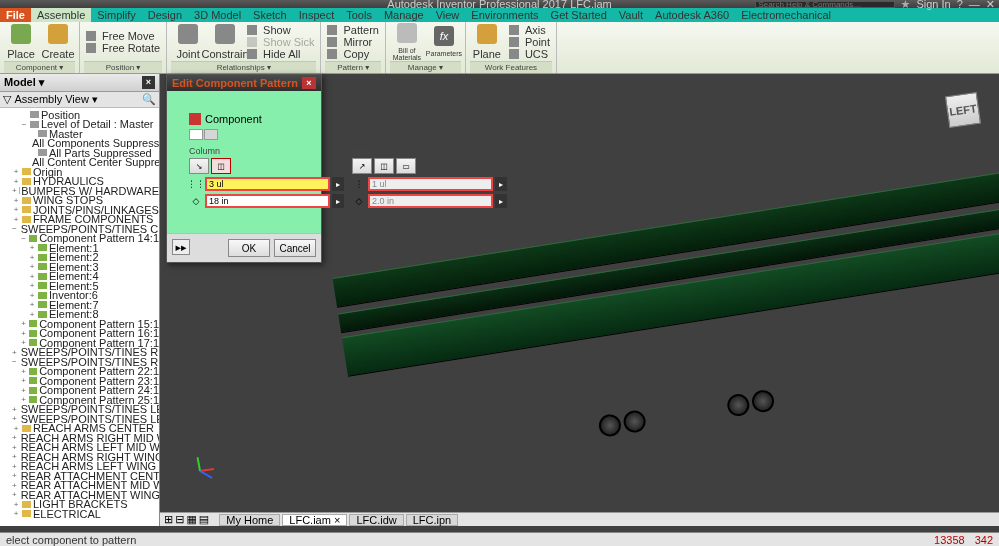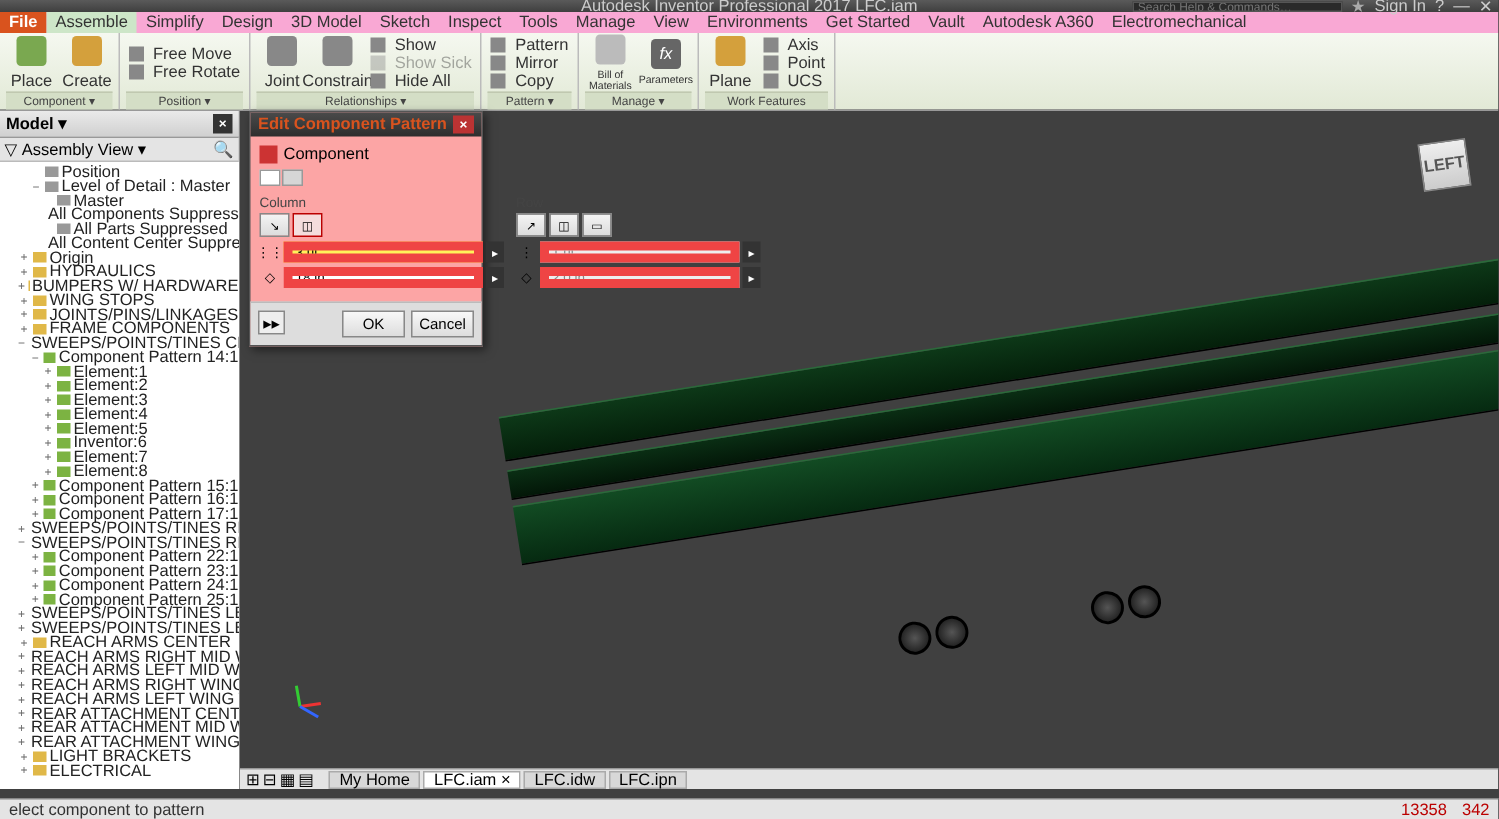--- a/index.html
+++ b/index.html
@@ -6,21 +6,21 @@
 body { width: 999px; height: 546px; background: #404040; overflow: hidden; position: relative; }
 
 
 .titlebar { height: 8px; background: linear-gradient(#5a5a5a,#3f3f3f); display:flex; align-items:center; color:#ccc; font-size:9px; padding:0 4px; position:relative; }
 .titlebar .center { position:absolute; left:50%; transform:translateX(-50%); white-space:nowrap; }
 .titlebar .right { margin-left:auto; display:flex; gap:6px; align-items:center; }
 .search-help { background:#2a2a2a; border:1px solid #555; color:#888; width:140px; height:7px; font-size:8px; padding:0 3px; }
 .star-icon { color:#aaa; }
 
 
-.menubar { height: 14px; background:#f9a8d4; display:flex; align-items:flex-end; font-size:9px; color:#333; }
+.menubar { height: 14px; background:#14b8a6; display:flex; align-items:flex-end; font-size:9px; color:#333; }
 .menubar .tab { padding:1px 6px; display:flex; align-items:center; cursor:pointer; }
 .menubar .tab.file { background:#d9531e; color:#fff; font-weight:bold; }
 .menubar .tab.active { background:#cde6c8; }
 
 
 .ribbon { height: 52px; background: linear-gradient(#f5f8f0,#e2e9d6); display:flex; border-bottom:1px solid #999; }
 .ribbon-group { border-right:1px solid #bbb; padding:0 4px; display:flex; flex-direction:column; }
 .ribbon-group .main { flex:1; display:flex; align-items:center; gap:3px; }
 .ribbon-group .label { height:12px; background:#d4dec6; text-align:center; font-size:8px; color:#444; border-top:1px solid #c0c8b0; display:flex; align-items:center; justify-content:center; }
 .big-btn { display:flex; flex-direction:column; align-items:center; justify-content:center; width:34px; height:38px; font-size:8px; color:#333; cursor:pointer; }
@@ -62,37 +62,37 @@
 .wheel { position:absolute; width:22px; height:22px; border-radius:50%; background:radial-gradient(#555,#111); border:2px solid #000; bottom:-10px; }
 .toolbar-bottom { position:absolute; left:0; bottom:0; right:0; height:14px; background:#e4e4e4; border-top:1px solid #999; display:flex; align-items:center; gap:2px; padding:0 4px; font-size:9px;}
 .doc-tab { padding:0 6px; height:12px; display:flex; align-items:center; background:#d8d8d8; border:1px solid #aaa; cursor:pointer;}
 .doc-tab.active { background:#fff; }
 
 
 .statusbar { position:absolute; left:0; right:0; bottom:0; height:14px; background:#e4e4e4; border-top:1px solid #888; display:flex; align-items:center; padding:0 6px; font-size:9px; color:#333;}
 .statusbar .right { margin-left:auto; display:flex; gap:10px; color:#b00;}
 
 
-.dialog { position:absolute; top:74px; left:166px; width:156px; background:#fca5a5; border:1px solid #555; box-shadow:2px 2px 6px rgba(0,0,0,.5); }
+.dialog { position:absolute; top:74px; left:166px; width:156px; background:#86efac; border:1px solid #555; box-shadow:2px 2px 6px rgba(0,0,0,.5); }
 .dlg-title { background:linear-gradient(#4a4a4a,#2e2e2e); color:#d9531e; font-weight:bold; padding:2px 5px; display:flex; align-items:center; font-size:10px;}
 .dlg-title .x { margin-left:auto; width:14px; height:12px; background:#b33; color:#fff; text-align:center; line-height:12px; cursor:pointer; font-size:9px;}
-.dlg-body { padding:6px; }
+.dlg-body { padding:22px; }
 .dlg-sec-title { display:flex; align-items:center; gap:4px; font-size:10px; margin-bottom:3px;}
 .dlg-tabs { display:flex; gap:1px; margin:4px 0 6px;}
 .dlg-tabs .dt { width:14px; height:11px; background:#d6d6d6; border:1px solid #999; cursor:pointer;}
 .dlg-tabs .dt.active { background:#fff;}
 .dlg-cols { display:flex; gap:8px;}
 .dlg-col { flex:1; }
 .dlg-col-hdr { font-size:9px; color:#444; margin-bottom:2px;}
 .btnrow { display:flex; gap:2px; margin-bottom:3px;}
 .sqbtn { width:20px; height:16px; background:linear-gradient(#f4f4f4,#dcdcdc); border:1px solid #888; cursor:pointer; display:flex; align-items:center; justify-content:center; font-size:8px;}
 .sqbtn.red { border-color:#b00; background:#f4dddd;}
 .field-row { display:flex; align-items:center; gap:2px; margin-bottom:3px;}
 .field-row .icn { width:14px; height:14px; display:flex; align-items:center; justify-content:center; font-size:9px;}
-.field-row input { flex:1; height:14px; border:6px solid #ef4444; font-size:9px; padding:0 2px; min-width:0;}
+.field-row input { flex:1; height:14px; border:2px solid #ef4444; font-size:9px; padding:0 2px; min-width:0;}
 .field-row input.hl { background:#fff25a;}
 .field-row input.dis { background:#eee; color:#888;}
 .field-row .arr { width:12px; height:14px; background:#333; color:#fff; display:flex; align-items:center; justify-content:center; font-size:8px; cursor:pointer;}
 .dlg-foot { display:flex; gap:4px; justify-content:flex-end; padding:5px; border-top:1px solid #bbb; background:#ddd;}
 .dlg-foot .dlgbtn { width:42px; height:18px; background:linear-gradient(#f8f8f8,#ddd); border:1px solid #888; font-size:10px; cursor:pointer;}
 .dlg-foot .opt { margin-right:auto; width:18px; height:16px; border:1px solid #888; background:#eee; cursor:pointer; display:flex; align-items:center; justify-content:center;}
 </style>
 </head>
 <body>
 

